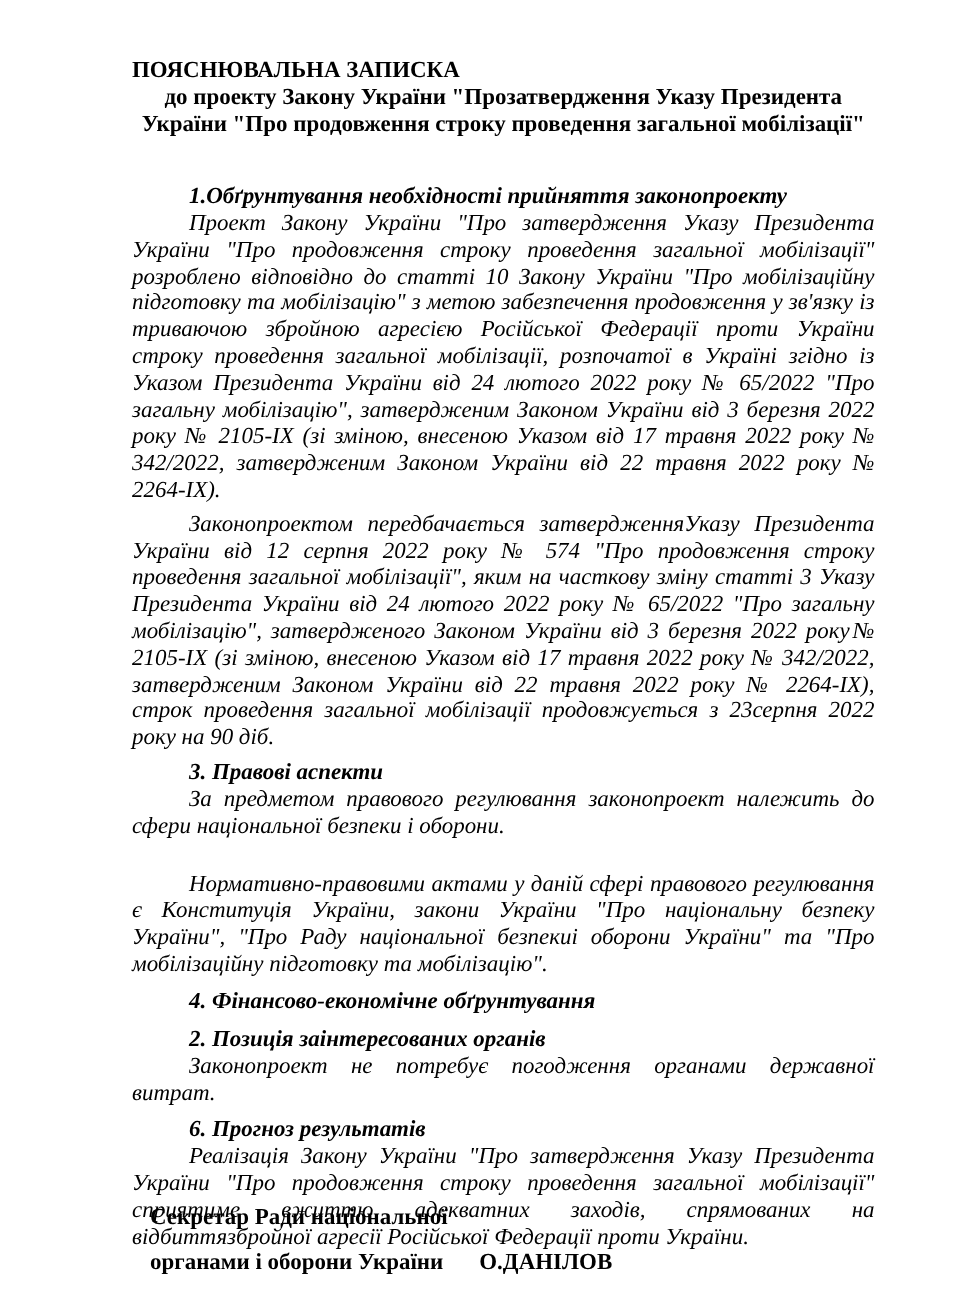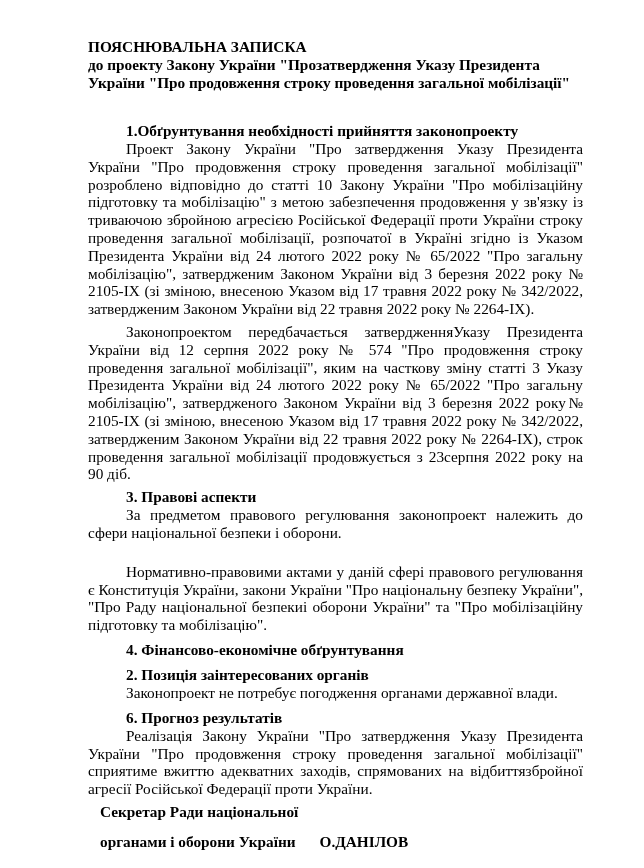--- a/index.html
+++ b/index.html
@@ -1,21 +1,21 @@
 <!DOCTYPE html>
 <html><head>
 <meta charset="utf-8">
 <style>
   html, body { margin: 0; padding: 0; background: #ffffff; }
   body { width: 644px; height: 868px; position: relative; overflow: hidden;
          font-family: "Liberation Serif", "DejaVu Serif", serif; color: #000; }
   .page { position: absolute; left: 88px; top: 38px; width: 495px; }
   .title { text-align: left; font-weight: bold; font-size: 15.3px; line-height: 18px; margin: 0; }
-  .subtitle { text-align: left; font-weight: bold; font-size: 15.3px; line-height: 18px; margin: 0; }
-  .section { margin: 0; }
+  .subtitle { text-align: center; font-weight: bold; font-size: 15.3px; line-height: 18px; margin: 0; }
+  .section { margin: 0; font-style: italic; }
   .sec-head { font-weight: bold; font-size: 15.3px; line-height: 18px; text-indent: 38px; margin: 0; }
   .para { font-size: 15.3px; line-height: 17.8px; text-align: justify; text-indent: 38px; margin: 0; }
   .sig { position: absolute; left: 88px; top: 791px; font-weight: bold; font-size: 15.3px; line-height: 18px; }
   .sig-line { margin: 12px; white-space: pre; }
 </style>
 </head>
 <body>
 
 <div class="page">
   <p class="title">ПОЯСНЮВАЛЬНА ЗАПИСКА</p>
@@ -46,21 +46,21 @@
   <div style="height:7px"></div>
 
   <div class="section">
     <p class="sec-head">4. Фінансово-економічне обґрунтування</p>
   </div>
 
   <div style="height:7px"></div>
 
   <div class="section">
     <p class="sec-head">2. Позиція заінтересованих органів</p>
-    <p class="para">Законопроект не потребує погодження органами державної влади.</p>
+    <p class="para">Законопроект не потребує погодження органами державної витрат.</p>
   </div>
 
   <div style="height:7px"></div>
 
   <div class="section">
     <p class="sec-head">6. Прогноз результатів</p>
     <p class="para">Реалізація Закону України "Про затвердження Указу Президента України "Про продовження строку проведення загальної мобілізації" сприятиме вжиттю адекватних заходів, спрямованих на відбиттязбройної агресії Російської Федерації проти України.</p>
   </div>
 </div>
 

